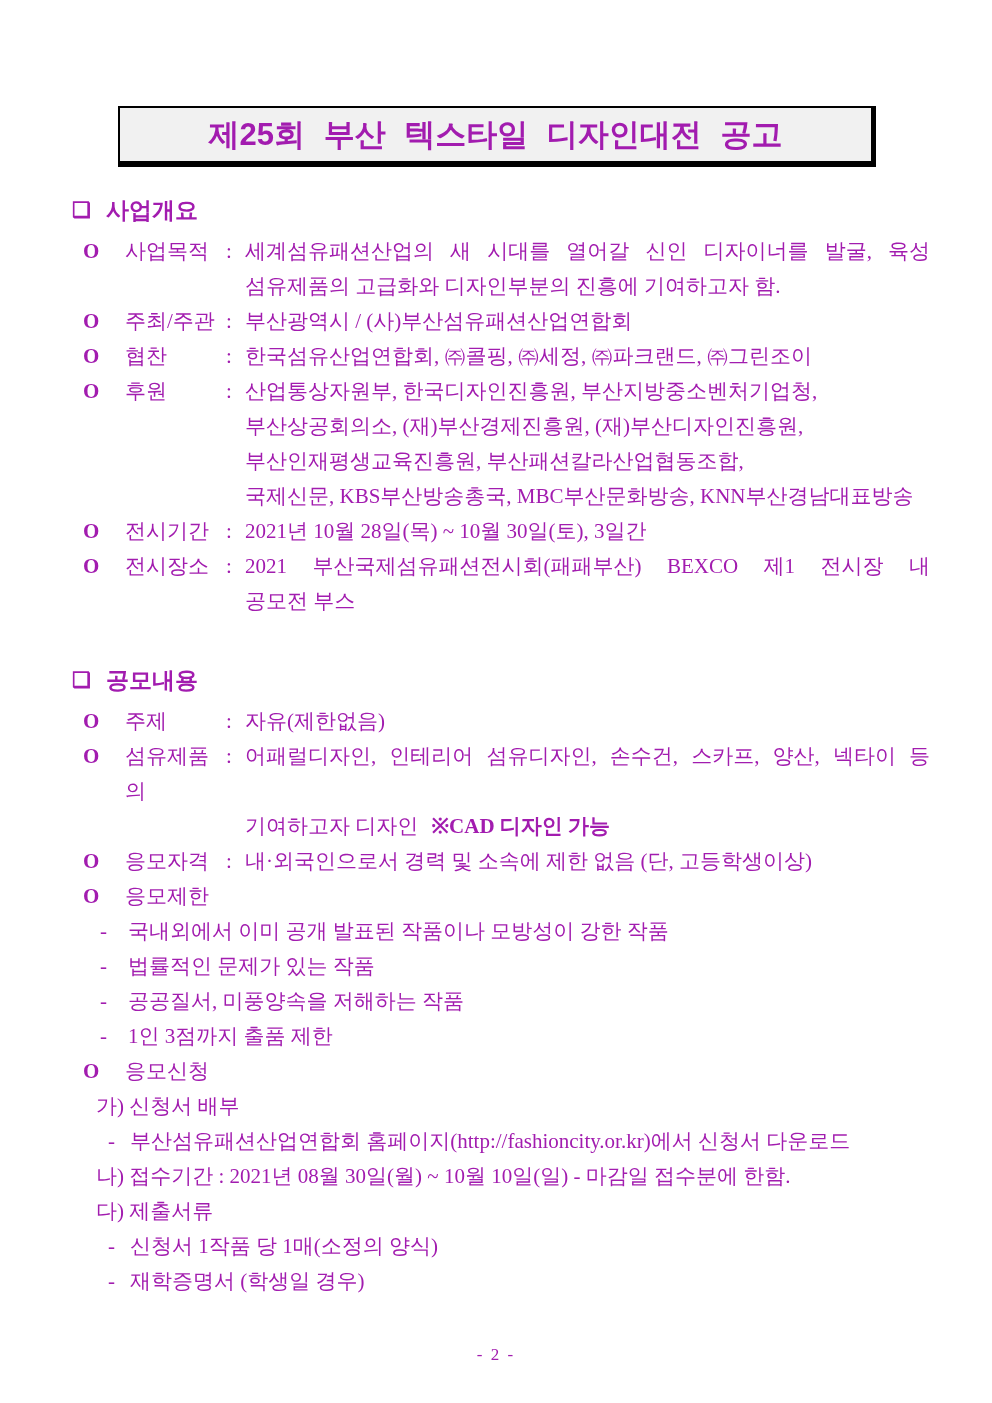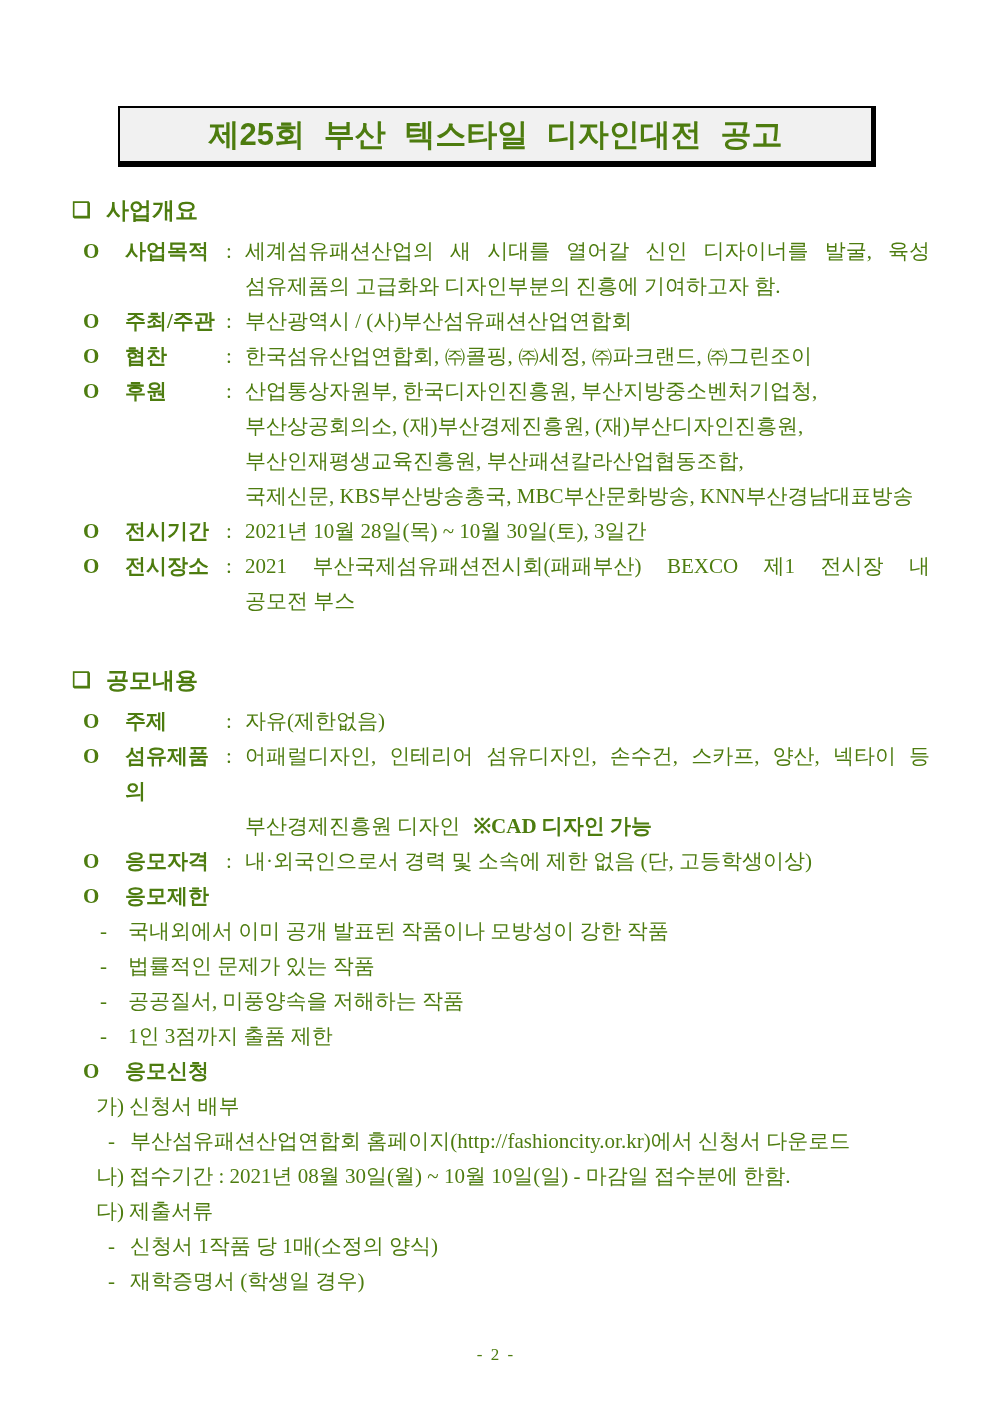--- a/index.html
+++ b/index.html
@@ -1,21 +1,21 @@
 <!DOCTYPE html>
 <html><head>
 <meta charset="utf-8">
 <style>
   html, body { margin: 0; padding: 0; background: #ffffff; }
   .page {
     position: relative;
     width: 992px;
     height: 1403px;
     background: #ffffff;
-    color: #4d7c0f;
+    color: #a21caf;
     font-family: "Liberation Serif", "DejaVu Serif", serif;
     font-size: 21px;
     overflow: hidden;
   }
   .content { padding-right: 62px; }
 
   
   .title-box {
     box-sizing: border-box;
     margin: 106px 116px 0 118px;
@@ -49,21 +49,21 @@
 
   
   .item {
     display: flex;
     margin-left: 83px;
     line-height: 35px;
   }
   .obullet { width: 42px; font-weight: bold; }
   .label {
     width: 96px;
-    font-weight: bold;
+    font-weight: normal;
     text-align: justify;
     text-align-last: justify;
   }
   .label.plain { width: auto; text-align: left; text-align-last: auto; }
   .colon { width: 16px; text-align: center; }
   .value { flex: 1; padding-left: 8px; }
   .fill { text-align: justify; text-align-last: justify; }
 
   
   .cont { margin-left: 245px; line-height: 35px; }
@@ -163,21 +163,21 @@
       <span class="value">자유(제한없음)</span>
     </div>
 
     <div class="item">
       <span class="obullet">O</span>
       <span class="label">섬유제품의</span>
       <span class="colon">:</span>
       <span class="value fill">어패럴디자인, 인테리어 섬유디자인, 손수건, 스카프, 양산, 넥타이 등</span>
     </div>
     <div class="cont">
-      <span>부산경제진흥원 디자인</span>
+      <span>기여하고자 디자인</span>
       <span class="b">※CAD 디자인 가능</span>
     </div>
 
     <div class="item">
       <span class="obullet">O</span>
       <span class="label">응모자격</span>
       <span class="colon">:</span>
       <span class="value">내·외국인으로서 경력 및 소속에 제한 없음 (단, 고등학생이상)</span>
     </div>
 

